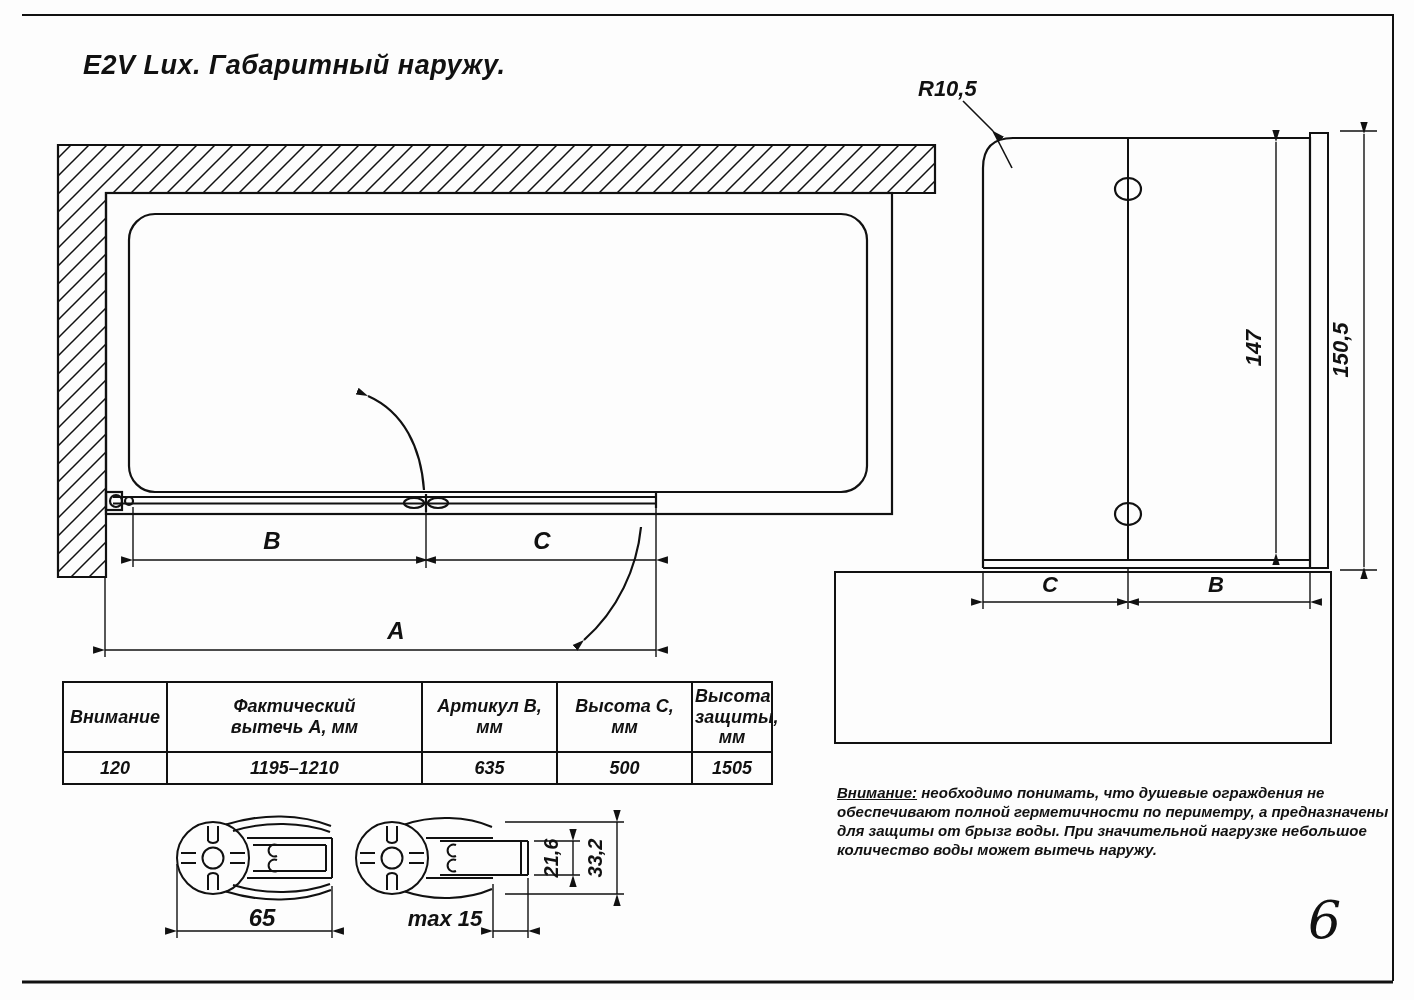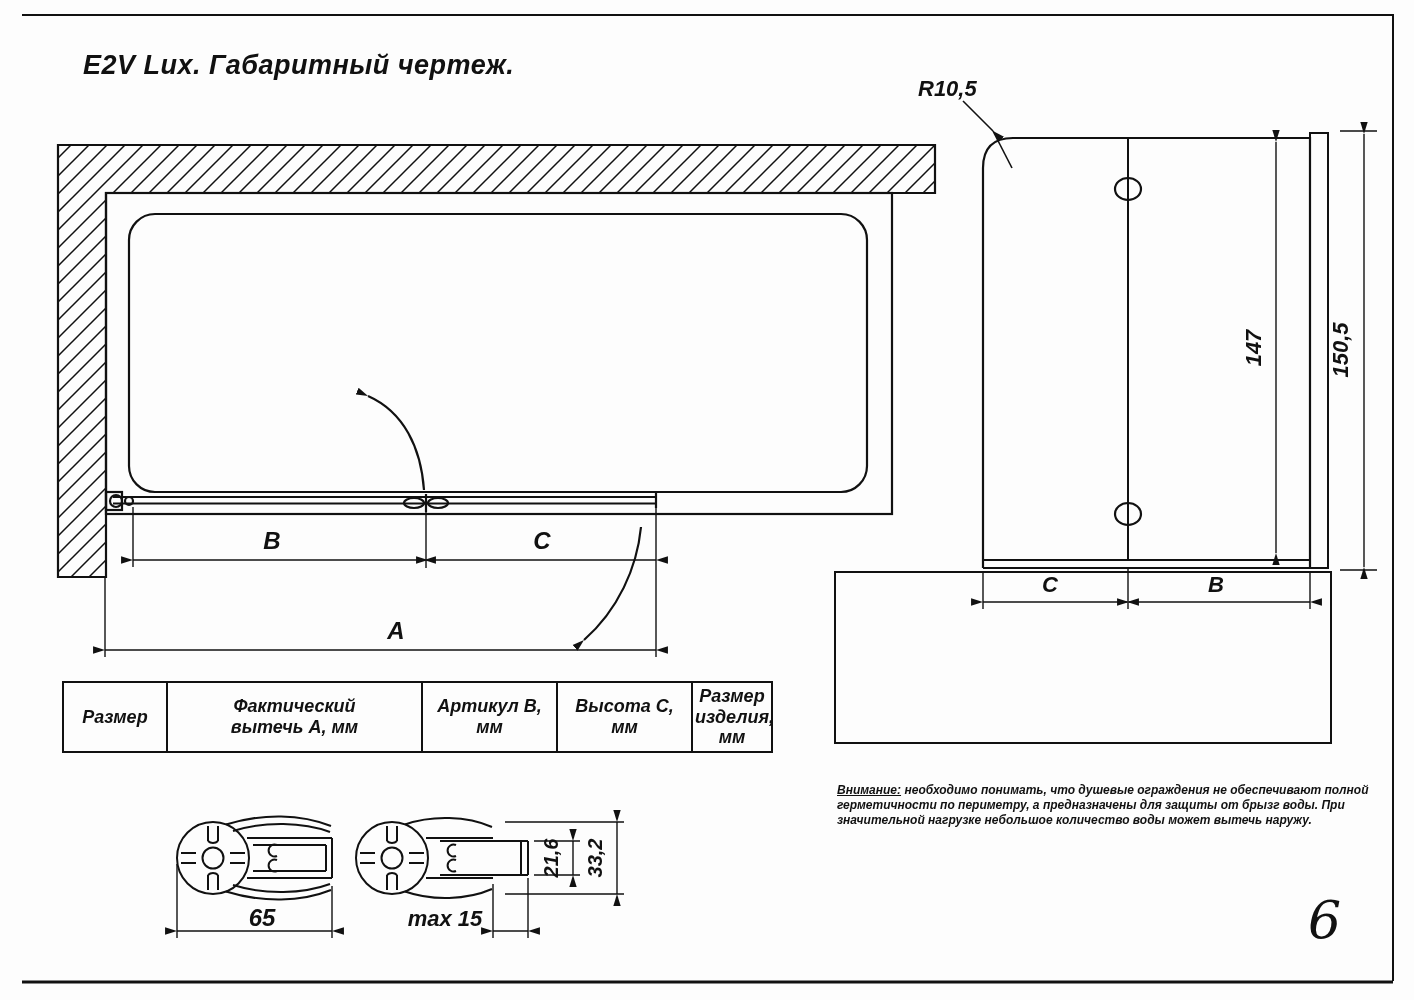--- a/index.html
+++ b/index.html
@@ -16,21 +16,21 @@
     position:absolute;left:62px;top:681px;width:709px;
     border-collapse:collapse;table-layout:fixed;text-align:center;
     font-style:italic;font-weight:bold;font-size:18px;line-height:1.15;
   }
   .spec-table th,.spec-table td{border:2px solid #111;padding:3px 2px;vertical-align:middle;}
   .spec-table th{font-weight:bold;height:50px;}
   .spec-table td{height:24px;}
   .spec-table .wrap-narrow{display:inline-block;max-width:165px;}
   .warning{
     position:absolute;left:837px;top:783px;width:558px;
-    font-size:12px;font-weight:bold;font-style:italic;line-height:1.27;
+    font-size:15px;font-weight:bold;font-style:italic;line-height:1.27;
   }
   .warning .warn-label{text-decoration:underline;}
   .page-number{
     position:absolute;left:1308px;top:890px;
     font-family:"DejaVu Serif",serif;font-style:italic;font-size:52px;color:#111;
   }
   text{fill:#111;stroke:none;font-family:"Liberation Sans",sans-serif;font-style:italic;font-weight:bold;}
 </style>
 </head>
 <body>
@@ -143,37 +143,44 @@
         <path d="M505,822 H624 M505,894 H624"></path>
         <path d="M617,822 V894" marker-start="url(#arr)" marker-end="url(#arr)"></path>
       </g>
       <text x="262" y="926" font-size="24" text-anchor="middle">65</text>
       <text x="445" y="926" font-size="22" text-anchor="middle">max 15</text>
       <text transform="translate(558,858) rotate(-90)" font-size="20" text-anchor="middle">21,6</text>
       <text transform="translate(602,858) rotate(-90)" font-size="20" text-anchor="middle">33,2</text>
     </g>
   </svg>
 
-  <div class="page-title">E2V Lux. Габаритный чертеж.</div>
+  <div class="page-title">E2V Lux. Габаритный наружу.</div>
 
   <table class="spec-table">
     <colgroup>
       <col style="width:104px">
         <col style="width:255px">
         <col style="width:135px">
       <col style="width:135px">
         <col style="width:80px">
     </colgroup>
     <tbody>
         <tr>
-      <th><span>Размер</span></th>
+      <th><span>Внимание</span></th>
       <th><span class="wrap-narrow">Фактический вытечь А, мм</span></th>
       <th><span>Артикул В, мм</span></th>
       <th><span>Высота С, мм</span></th>
-      <th><span>Размер изделия, мм</span></th>
+      <th><span>Высота защиты, мм</span></th>
+    </tr>
+    <tr>
+      <td>120</td>
+      <td>1195–1210</td>
+      <td>635</td>
+      <td>500</td>
+      <td>1505</td>
     </tr>
   </tbody>
     </table>
 
   <div class="warning">
     <span class="warn-label">Внимание:</span><span> необходимо понимать, что душевые ограждения не обеспечивают полной герметичности по периметру, а предназначены для защиты от брызг воды. При значительной нагрузке небольшое количество воды может вытечь наружу.</span>
   </div>
 
   <div class="page-number">6</div>
 

